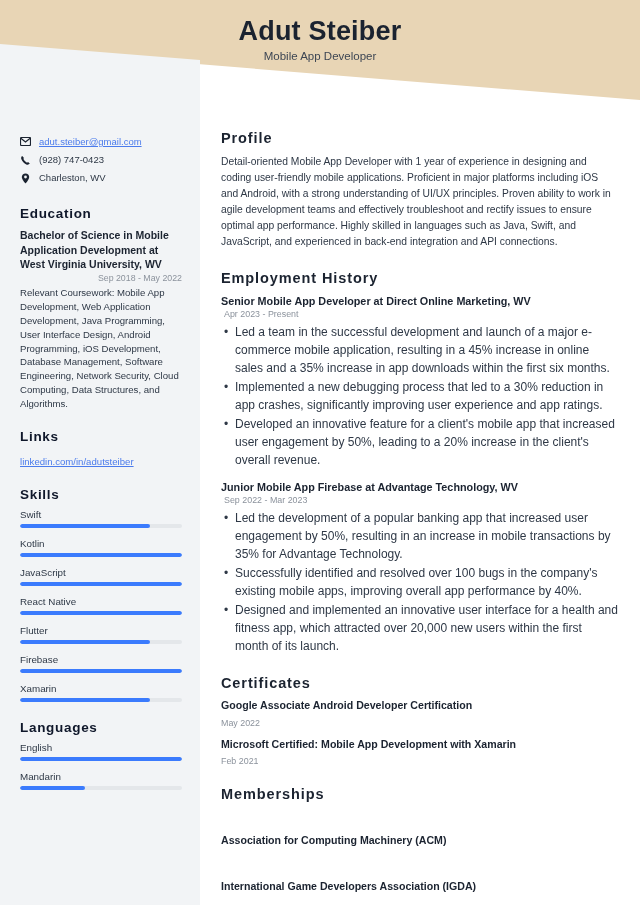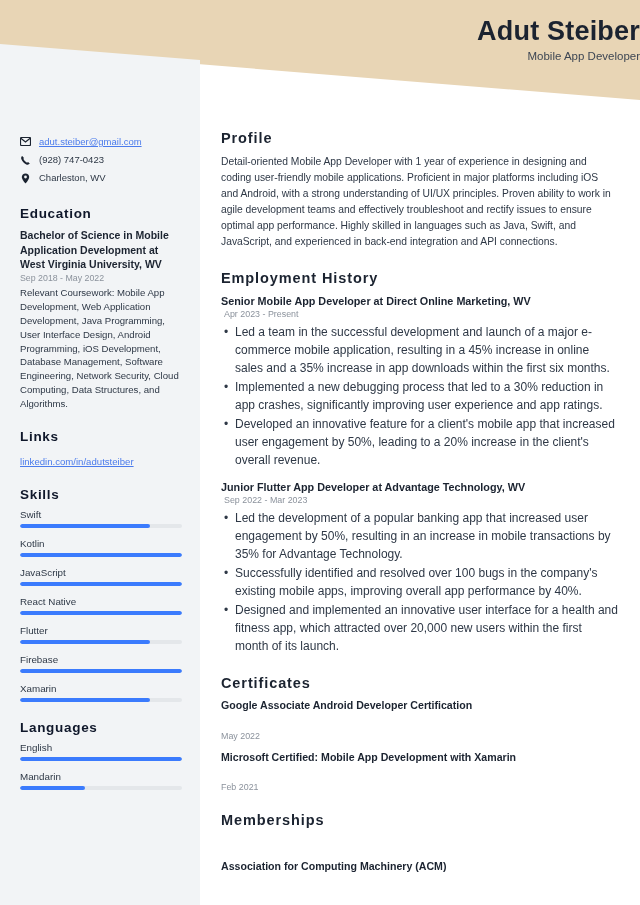--- a/index.html
+++ b/index.html
@@ -27,21 +27,21 @@
     height: 105px;
     background: #e8d5b5;
     clip-path: polygon(0 0, 640px 0, 640px 100px, 0 48px);
     z-index: 1;
   }
 
   .header-text {
     position: absolute;
     top: 16px; left: 0;
     width: 640px;
-    text-align: right;
+    text-align: center;
     z-index: 3;
   }
   .name {
     font-size: 27px;
     font-weight: bold;
     color: #1b2330;
     letter-spacing: 0.2px;
     line-height: 1.15;
   }
   .job-title {
@@ -99,20 +99,21 @@
   .edu-title {
     font-size: 10.5px;
     font-weight: bold;
     color: #1b2330;
     line-height: 1.35;
   }
   .edu-date {
     font-size: 8.8px;
     color: #8b929c;
     margin: 2px 0 3px;
+    text-align: right;
   }
   .edu-desc {
     font-size: 9.6px;
     color: #2e3846;
     line-height: 1.45;
   }
 
   .side-link {
     font-size: 9.6px;
     color: #4b7bec;
@@ -204,21 +205,21 @@
   .cert { margin-bottom: 10px; }
   .cert-title {
     font-size: 10.6px;
     font-weight: bold;
     color: #1b2330;
     line-height: 1.3;
   }
   .cert-date {
     font-size: 8.9px;
     color: #8b929c;
-    margin-top: 18px;
+    margin-top: 5px;
   }
 
   .member-item {
     font-size: 10.6px;
     font-weight: bold;
     color: #1b2330;
     line-height: 1.3;
     margin-bottom: 11px;
     margin-top: 32px;
   }
@@ -369,21 +370,21 @@
         <div class="job-head">Senior Mobile App Developer at Direct Online Marketing, WV</div>
         <div class="job-date">Apr 2023 - Present</div>
         <ul class="bullets">
           <li>Led a team in the successful development and launch of a major e-commerce mobile application, resulting in a 45% increase in online sales and a 35% increase in app downloads within the first six months.</li>
           <li>Implemented a new debugging process that led to a 30% reduction in app crashes, significantly improving user experience and app ratings.</li>
           <li>Developed an innovative feature for a client's mobile app that increased user engagement by 50%, leading to a 20% increase in the client's overall revenue.</li>
         </ul>
       </div>
 
       <div class="job">
-        <div class="job-head">Junior Flutter App Developer at Advantage Technology, WV</div>
+        <div class="job-head">Junior Mobile App Firebase at Advantage Technology, WV</div>
         <div class="job-date">Sep 2022 - Mar 2023</div>
         <ul class="bullets">
           <li>Led the development of a popular banking app that increased user engagement by 50%, resulting in an increase in mobile transactions by 35% for Advantage Technology.</li>
           <li>Successfully identified and resolved over 100 bugs in the company's existing mobile apps, improving overall app performance by 40%.</li>
           <li>Designed and implemented an innovative user interface for a health and fitness app, which attracted over 20,000 new users within the first month of its launch.</li>
         </ul>
       </div>
     </div>
 
     <div class="main-section">

